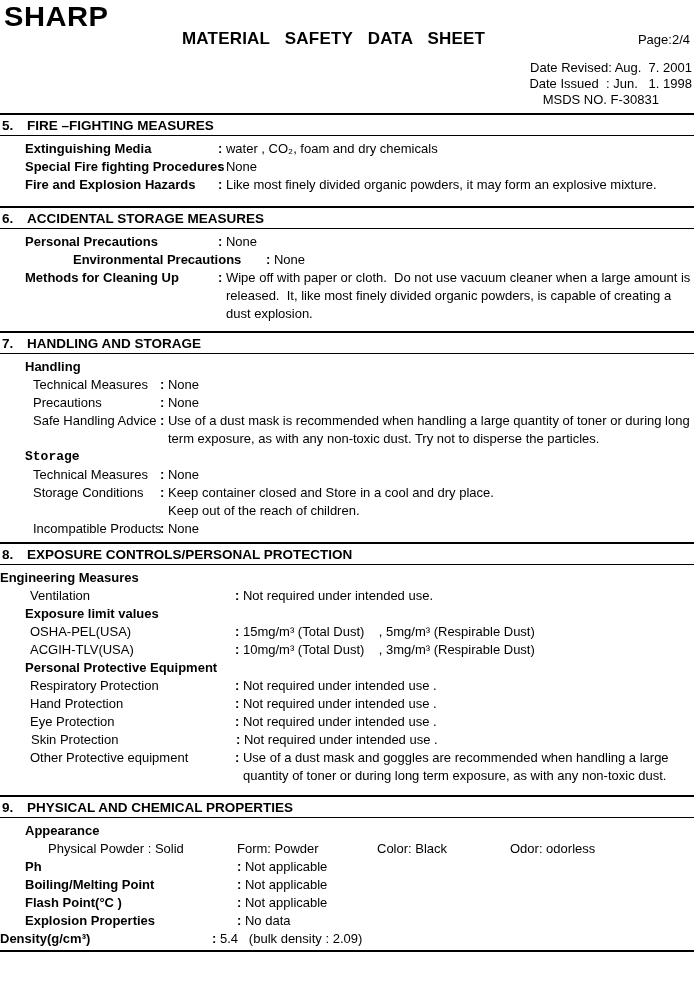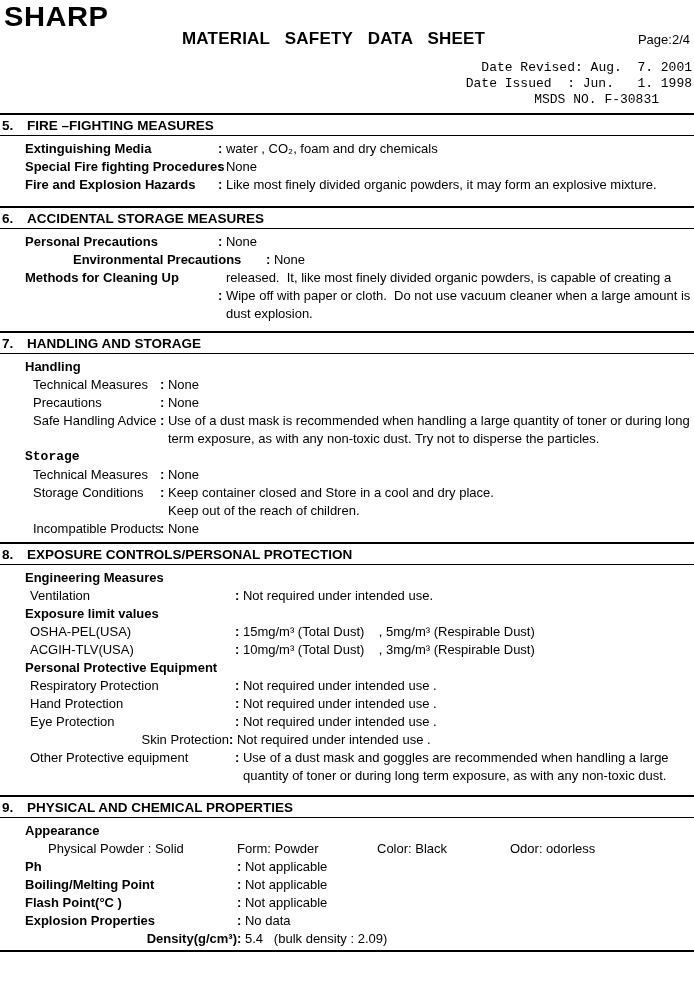--- a/index.html
+++ b/index.html
@@ -14,21 +14,21 @@
   .logo{
     position:absolute;top:1px;left:4px;
     font-weight:bold;font-size:28px;letter-spacing:.5px;
     transform:scaleX(1.04);transform-origin:left;
   }
   .doc-title{
     position:absolute;top:29px;left:182px;
     font-weight:bold;font-size:17px;word-spacing:10px;letter-spacing:.2px;
   }
   .page-num{position:absolute;top:32px;right:4px;font-size:13px;}
-  .dates{position:absolute;top:60px;right:2px;text-align:right;line-height:16px;font-family:Liberation Mono, monospace;}
+  .dates{position:absolute;top:60px;right:2px;text-align:right;line-height:16px;}
   .dates div{white-space:pre;}
   .dates .msds{padding-right:33px;}
   
   .sec{border-top:2px solid #000;}
   .sec-head{display:flex;padding:3px 0 2px 0;font-weight:bold;font-size:13.5px;}
   .sec-num{width:25px;padding-left:2px;flex-shrink:0;}
   .sec-rule{border-top:1.5px solid #000;}
   .sec-body{padding-top:4px;}
   .row{display:flex;line-height:18px;}
   .lbl{flex-shrink:0;white-space:nowrap;}
@@ -88,21 +88,21 @@
           <div class="row">
             <div class="lbl b" style="margin-left: 25px; width: 193px;">Personal Precautions</div>
             <div class="val"><div class="vline"><span class="c">:</span> None</div></div>
           </div>
           <div class="row">
             <div class="lbl b" style="margin-left: 25px; width: 193px; padding-left: 48px;">Environmental Precautions</div>
             <div class="val"><div class="vline"><span class="c">:</span> None</div></div>
           </div>
           <div class="row">
             <div class="lbl b" style="margin-left: 25px; width: 193px;">Methods for Cleaning Up</div>
-            <div class="val"><div class="vline cont">released.  It, like most finely divided organic powders, is capable of creating a</div><div class="vline"><span class="c">:</span> Wipe off with paper or cloth.  Do not use vacuum cleaner when a large amount is</div><div class="vline cont">dust explosion.</div></div>
+            <div class="val"><div class="vline"><span class="c">:</span> Wipe off with paper or cloth.  Do not use vacuum cleaner when a large amount is</div><div class="vline cont">released.  It, like most finely divided organic powders, is capable of creating a</div><div class="vline cont">dust explosion.</div></div>
           </div>
         </div>
       </div>
       <div class="sec" style="margin-bottom: 4px;">
         <div class="sec-head">
           <span class="sec-num">7.</span>
           <span class="sec-title">HANDLING AND STORAGE</span>
         </div>
         <div class="sec-rule"></div>
         <div class="sec-body">
@@ -134,21 +134,21 @@
           </div>
         </div>
       </div>
       <div class="sec" style="margin-bottom: 10px;">
         <div class="sec-head">
           <span class="sec-num">8.</span>
           <span class="sec-title">EXPOSURE CONTROLS/PERSONAL PROTECTION</span>
         </div>
         <div class="sec-rule"></div>
         <div class="sec-body">
-          <div class="sub" style="padding-left: 25px;">Engineering Measures</div>
+          <div class="sub" style="">Engineering Measures</div>
           <div class="row">
             <div class="lbl" style="margin-left: 30px; width: 205px;">Ventilation</div>
             <div class="val"><div class="vline"><span class="c">:</span> Not required under intended use.</div></div>
           </div>
           <div class="sub" style="padding-left: 25px;">Exposure limit values</div>
           <div class="row">
             <div class="lbl" style="margin-left: 30px; width: 205px;">OSHA-PEL(USA)</div>
             <div class="val"><div class="vline"><span class="c">:</span> 15mg/m³ (Total Dust)    , 5mg/m³ (Respirable Dust)</div></div>
           </div>
           <div class="row">
@@ -162,21 +162,21 @@
           </div>
           <div class="row">
             <div class="lbl" style="margin-left: 30px; width: 205px;">Hand Protection</div>
             <div class="val"><div class="vline"><span class="c">:</span> Not required under intended use .</div></div>
           </div>
           <div class="row">
             <div class="lbl" style="margin-left: 30px; width: 205px;">Eye Protection</div>
             <div class="val"><div class="vline"><span class="c">:</span> Not required under intended use .</div></div>
           </div>
           <div class="row">
-            <div class="lbl" style="margin-left: 24px; width: 205px; text-align: right;">Skin Protection</div>
+            <div class="lbl" style="margin-left: 31px; width: 205px;">Skin Protection</div>
             <div class="val"><div class="vline"><span class="c">:</span> Not required under intended use .</div></div>
           </div>
           <div class="row">
             <div class="lbl" style="margin-left: 30px; width: 205px;">Other Protective equipment</div>
             <div class="val"><div class="vline"><span class="c">:</span> Use of a dust mask and goggles are recommended when handling a large</div><div class="vline cont">quantity of toner or during long term exposure, as with any non-toxic dust.</div></div>
           </div>
         </div>
       </div>
       <div class="sec" style="margin-bottom: 0px;">
         <div class="sec-head">
@@ -202,21 +202,21 @@
           </div>
           <div class="row">
             <div class="lbl b" style="margin-left: 25px; width: 212px;">Flash Point(°C )</div>
             <div class="val"><div class="vline"><span class="c">:</span> Not applicable</div></div>
           </div>
           <div class="row">
             <div class="lbl b" style="margin-left: 25px; width: 212px;">Explosion Properties</div>
             <div class="val"><div class="vline"><span class="c">:</span> No data</div></div>
           </div>
           <div class="row">
-            <div class="lbl b" style="margin-left: 25px; width: 212px; text-align: right;">Density(g/cm³)</div>
+            <div class="lbl b" style="width: 212px;">Density(g/cm³)</div>
             <div class="val"><div class="vline"><span class="c">:</span> 5.4   (bulk density : 2.09)</div></div>
           </div>
         </div>
       </div>
     </div>
 
   <div class="bottom-rule"></div>
 </div>
 
 </body></html>

